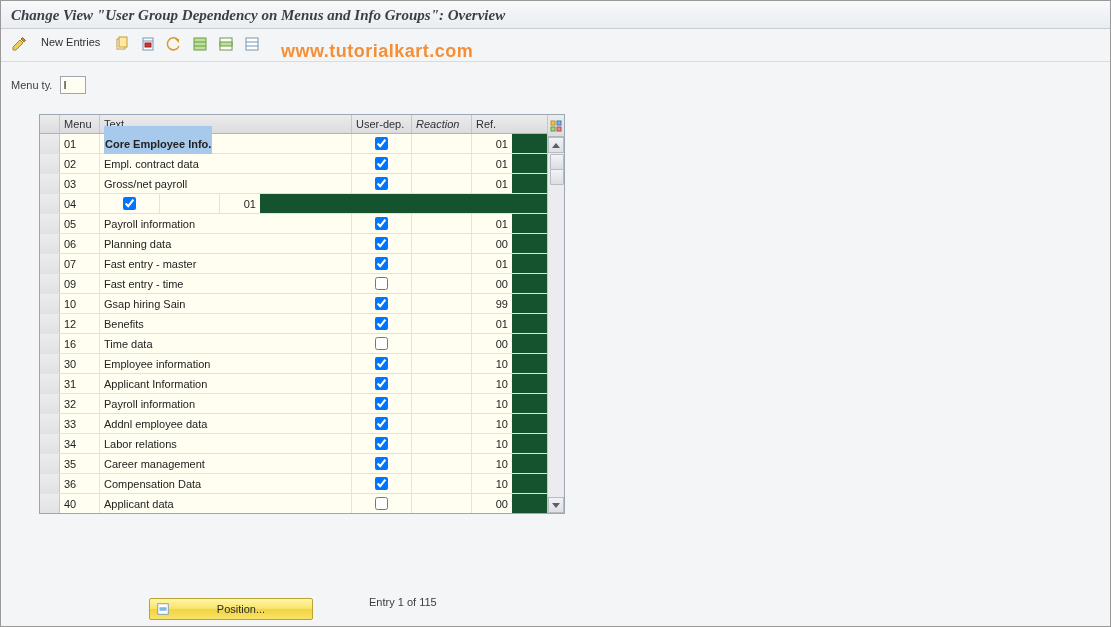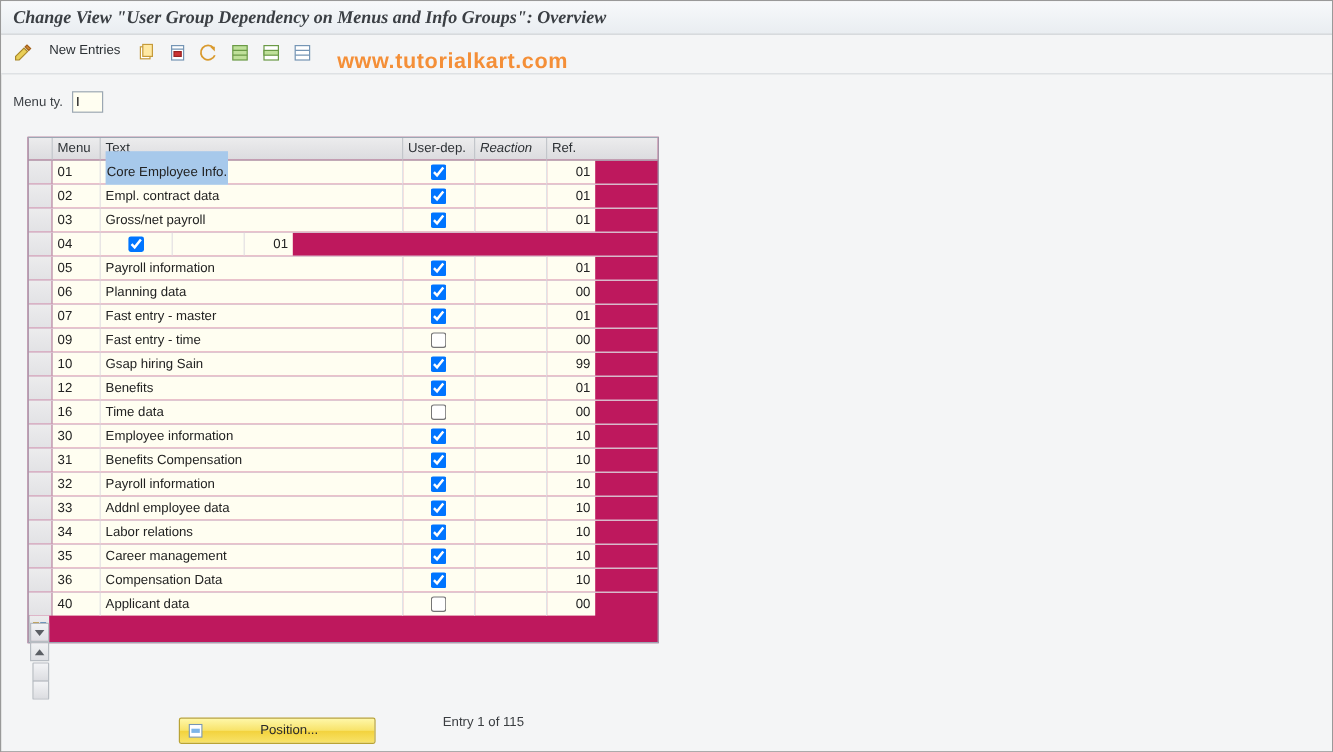--- a/index.html
+++ b/index.html
@@ -6,41 +6,41 @@
   .window{width:1111px;height:627px;box-sizing:border-box;border:1px solid #999;position:relative;background:#f4f5f6;}
   .titlebar{background:linear-gradient(#f7f9fb,#e9edf1);border-bottom:1px solid #c8ccd0;padding:6px 10px 4px 10px;font-family:Georgia,serif;font-style:italic;font-weight:bold;font-size:15px;color:#3b3f44;}
   .toolbar{background:#f4f5f6;border-bottom:1px solid #d9dcdf;padding:5px 8px;display:flex;align-items:flex-start;gap:6px;height:22px;}
   .tb-btn{display:inline-flex;align-items:center;justify-content:center;width:20px;height:20px;border-radius:2px;cursor:pointer;}
   .tb-text{font-size:11px;color:#2b3034;padding:2px 6px;cursor:pointer;}
   .watermark{position:absolute;left:280px;top:40px;font-family:Arial,sans-serif;font-size:18px;font-weight:bold;color:#f58a2e;opacity:0.95;letter-spacing:0.5px;pointer-events:none;}
   .body-area{padding:14px 10px 0 10px;}
   .field-row{display:flex;align-items:center;gap:8px;margin-bottom:20px;margin-left:0;}
   .field-label{color:#3b3f44;}
   .field-input{width:20px;height:16px;border:1px solid #9ba7b3;background:#fffef1;padding:0 2px;font-size:11px;}
-  .table-wrap{width:524px;border:1px solid #9ba7b3;background:#be185d;margin-left:12px;position:relative;display:flex;flex-direction:column;}
+  .table-wrap{width:524px;border:1px solid #9ba7b3;background:#14532d;margin-left:28px;position:relative;display:flex;}
   .table-main{flex:1;}
   .table-head{background:linear-gradient(#ececed,#dcdcdf);border-bottom:1px solid #b0b5bb;display:flex;}
   .th{border-right:1px solid #c3c6cb;padding:3px 4px;color:#2d3135;box-sizing:border-box;font-size:11px;}
   .th-sel{width:20px;}
   .th-menu{width:40px;}
   .th-text{width:252px;flex:none;}
   .th-udep{width:60px;text-align:left;}
   .th-react{width:60px;text-align:left;font-style:italic;}
   .th-ref{width:40px;text-align:left;border-right:none;}
   .tbody{font-size:11px;}
   .tr{display:flex;height:19px;border-bottom:1px solid #dfe2e5;align-items:stretch;}
   .tr:last-child{border-bottom:none;}
   .td{border-right:1px solid #e0e3e7;padding:2px 4px;box-sizing:border-box;display:flex;align-items:center;}
   .td-sel{width:20px;background:linear-gradient(#ececed,#e2e2e5);border-right:1px solid #c5c8cd;cursor:pointer;}
   .td-menu{width:40px;background:#fffef1;}
   .td-text{width:252px;background:#fffef1;}
   .td-udep{width:60px;justify-content:center;background:#fffef1;}
   .td-react{width:60px;background:#fffef1;}
   .td-ref{width:40px;justify-content:flex-end;background:#fffef1;border-right:none;}
-  .sel-first .td-text span{background:#a7c9eb;padding:12px 1px;}
+  .sel-first .td-text span{background:#a7c9eb;padding:12px 1px;font-weight:bold;}
   input[type=checkbox]{margin:0;width:13px;height:13px;}
   
   .gutter{width:16px;border-left:1px solid #c3c6cb;display:flex;flex-direction:column;background:#e8e9eb;}
   .gutter-head{height:21px;background:linear-gradient(#ececed,#dcdcdf);border-bottom:1px solid #b0b5bb;display:flex;align-items:center;justify-content:center;cursor:pointer;}
   .gutter-head svg{display:block;}
   .scrollbar{flex:1;position:relative;background:#ececee;}
   .sb-btn{position:absolute;left:0;width:16px;height:16px;background:linear-gradient(#f1f2f4,#dfe0e4);border:1px solid #b7bcc2;box-sizing:border-box;display:flex;align-items:center;justify-content:center;cursor:pointer;}
   .sb-up{top:0;}
   .sb-down{bottom:0;}
   .sb-thumb{position:absolute;top:32px;left:2px;width:12px;height:14px;background:linear-gradient(#f3f4f6,#dcdde1);border:1px solid #b7bcc2;border-radius:1px;cursor:pointer;}
@@ -269,21 +269,21 @@
               <div class="td td-udep">
                 <input type="checkbox" checked="" style="">
               </div>
               <div class="td td-react"></div>
               <div class="td td-ref">10</div>
             </div>
             <div class="tr">
               <div class="td td-sel"></div>
               <div class="td td-menu">31</div>
               <div class="td td-text">
-                <span>Benefits Compensation</span>
+                <span>Applicant Information</span>
               </div>
               <div class="td td-udep">
                 <input type="checkbox" checked="" style="">
               </div>
               <div class="td td-react"></div>
               <div class="td td-ref">10</div>
             </div>
             <div class="tr">
               <div class="td td-sel"></div>
               <div class="td td-menu">32</div>

